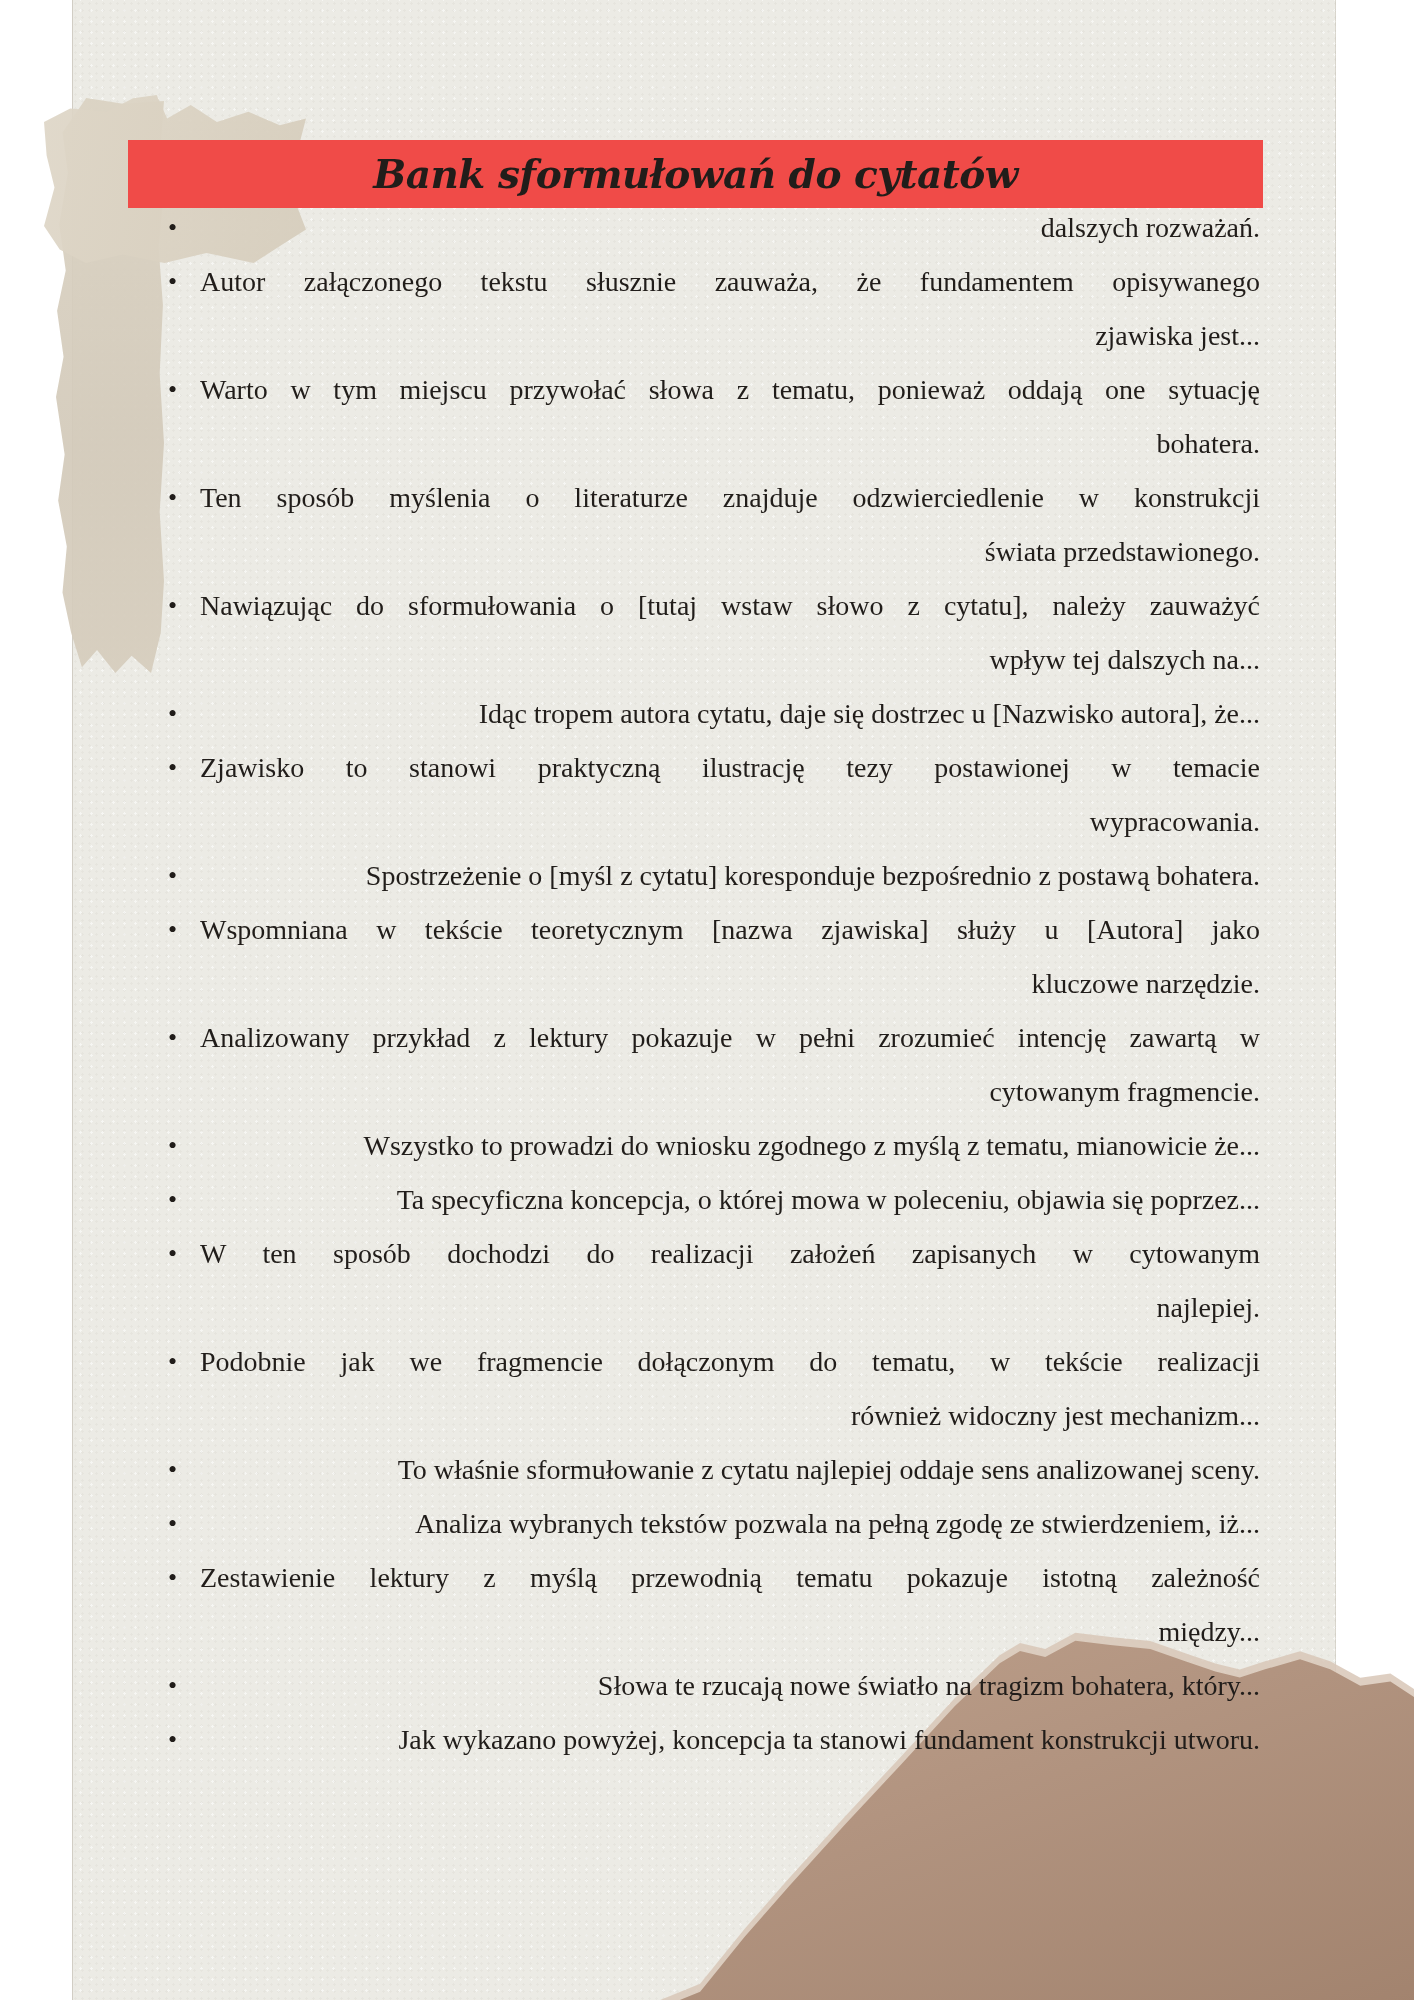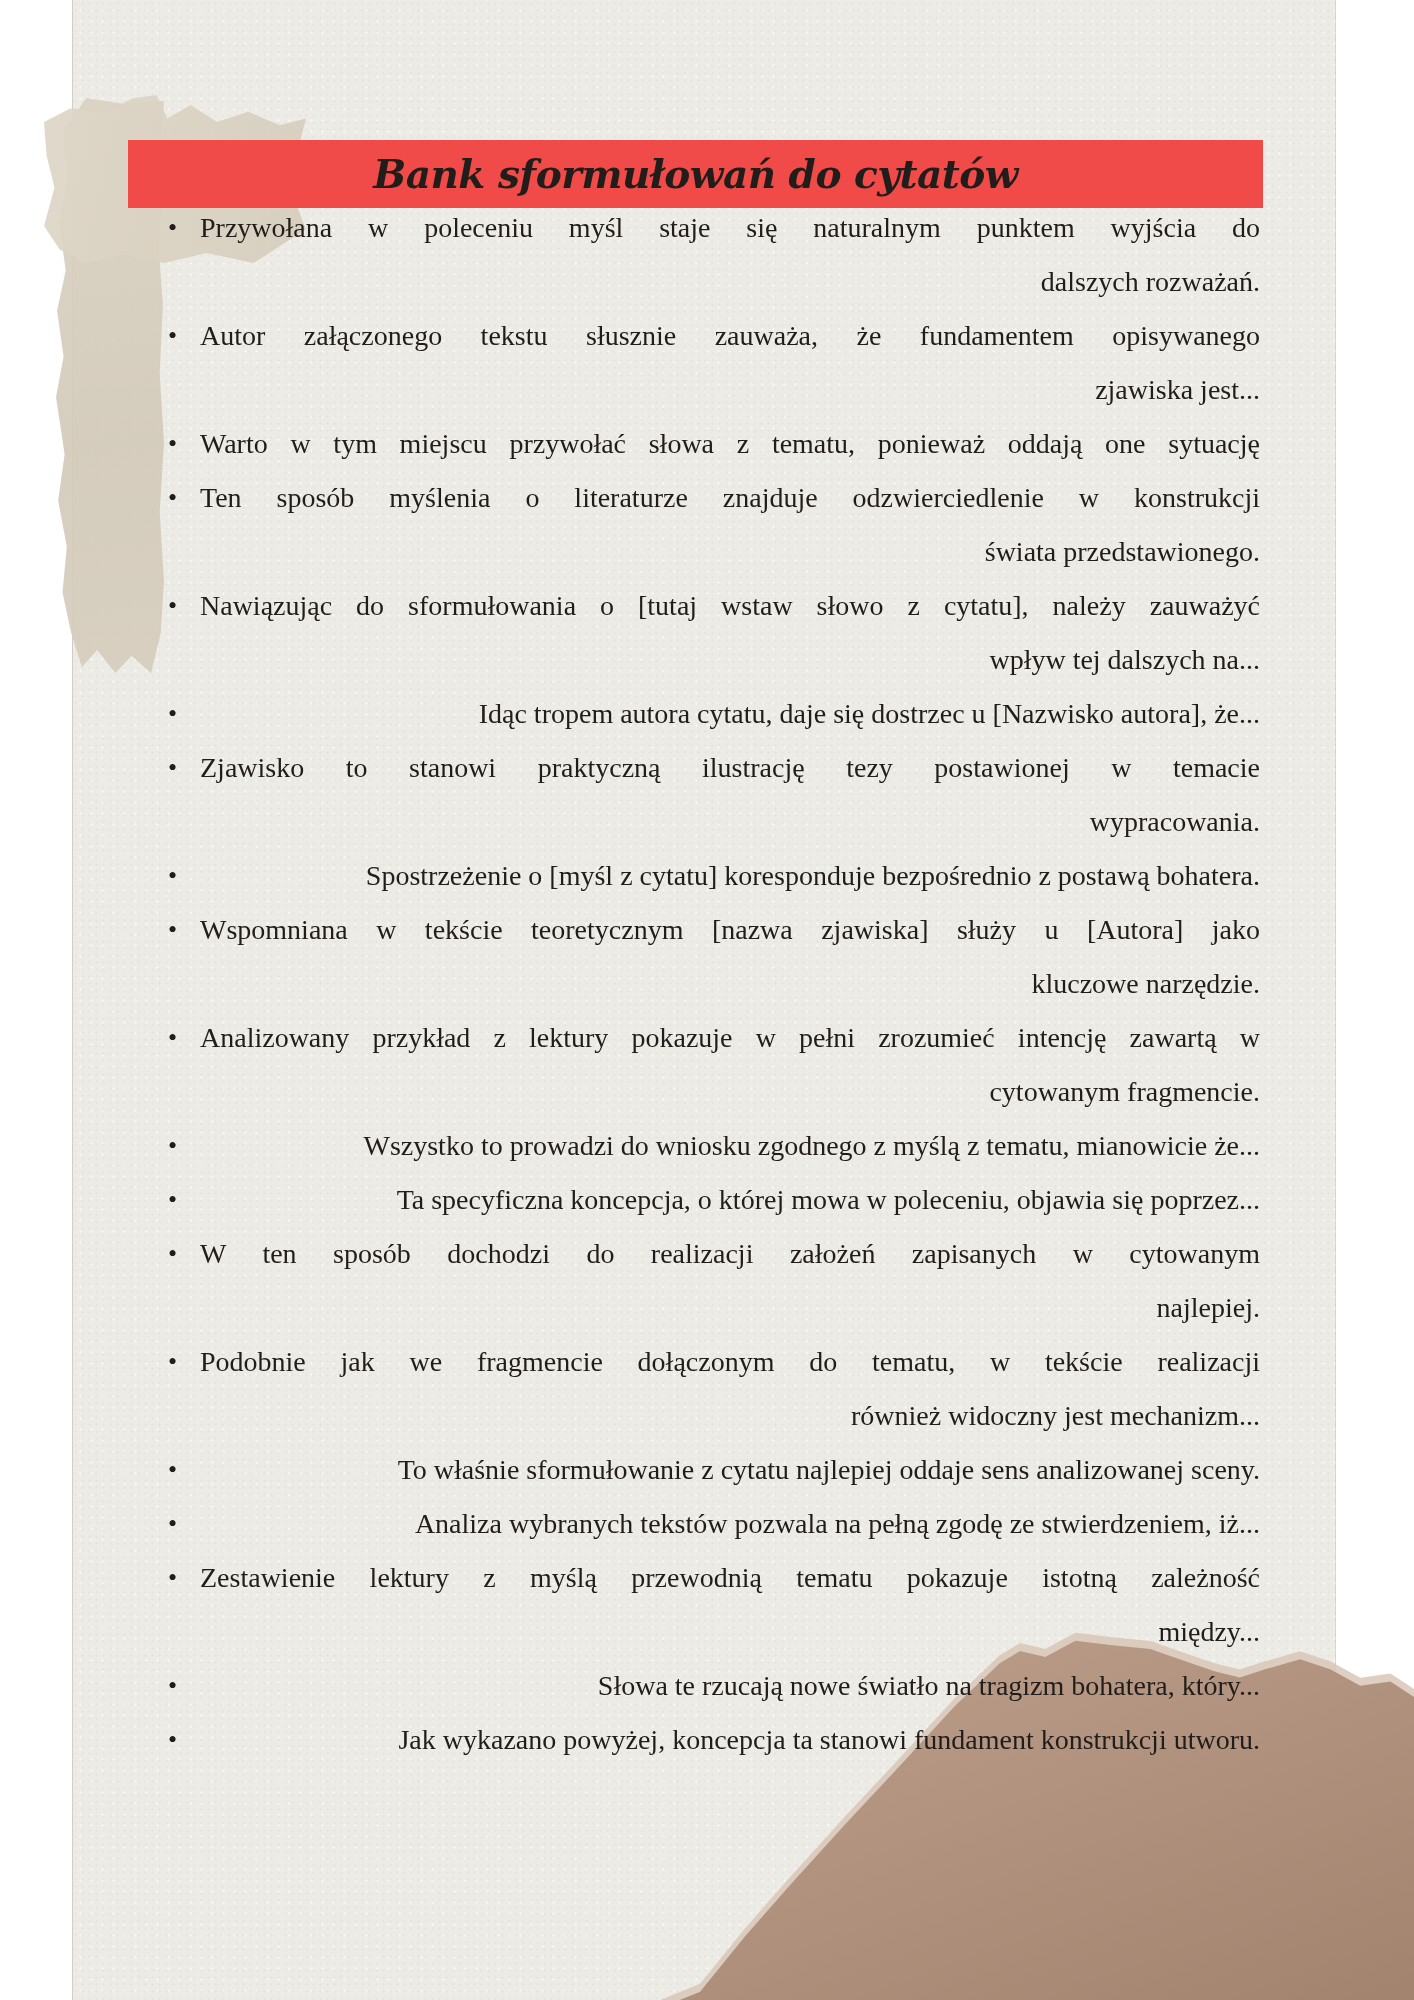--- a/index.html
+++ b/index.html
@@ -90,31 +90,31 @@
   <div class="torn torn-light"></div>
   <div class="torn torn-main"></div>
 
   <div class="banner">
     <h1>Bank sformułowań do cytatów</h1>
   </div>
 
   <ul class="phrases">
       <li>
         <span class="marker">•</span>
-        <div class="line fill">Przywołana w poleceniu myśl staje się naturalnym punktem wyjścia do</div>
         <div class="line">dalszych rozważań.</div>
       </li>
       <li>
         <span class="marker">•</span>
         <div class="line fill">Autor załączonego tekstu słusznie zauważa, że fundamentem opisywanego</div>
         <div class="line">zjawiska jest...</div>
       </li>
       <li>
         <span class="marker">•</span>
         <div class="line fill">Warto w tym miejscu przywołać słowa z tematu, ponieważ oddają one sytuację</div>
+        <div class="line">bohatera.</div>
       </li>
       <li>
         <span class="marker">•</span>
         <div class="line fill">Ten sposób myślenia o literaturze znajduje odzwierciedlenie w konstrukcji</div>
         <div class="line">świata przedstawionego.</div>
       </li>
       <li>
         <span class="marker">•</span>
         <div class="line fill">Nawiązując do sformułowania o [tutaj wstaw słowo z cytatu], należy zauważyć</div>
         <div class="line">wpływ tej dalszych na...</div>

